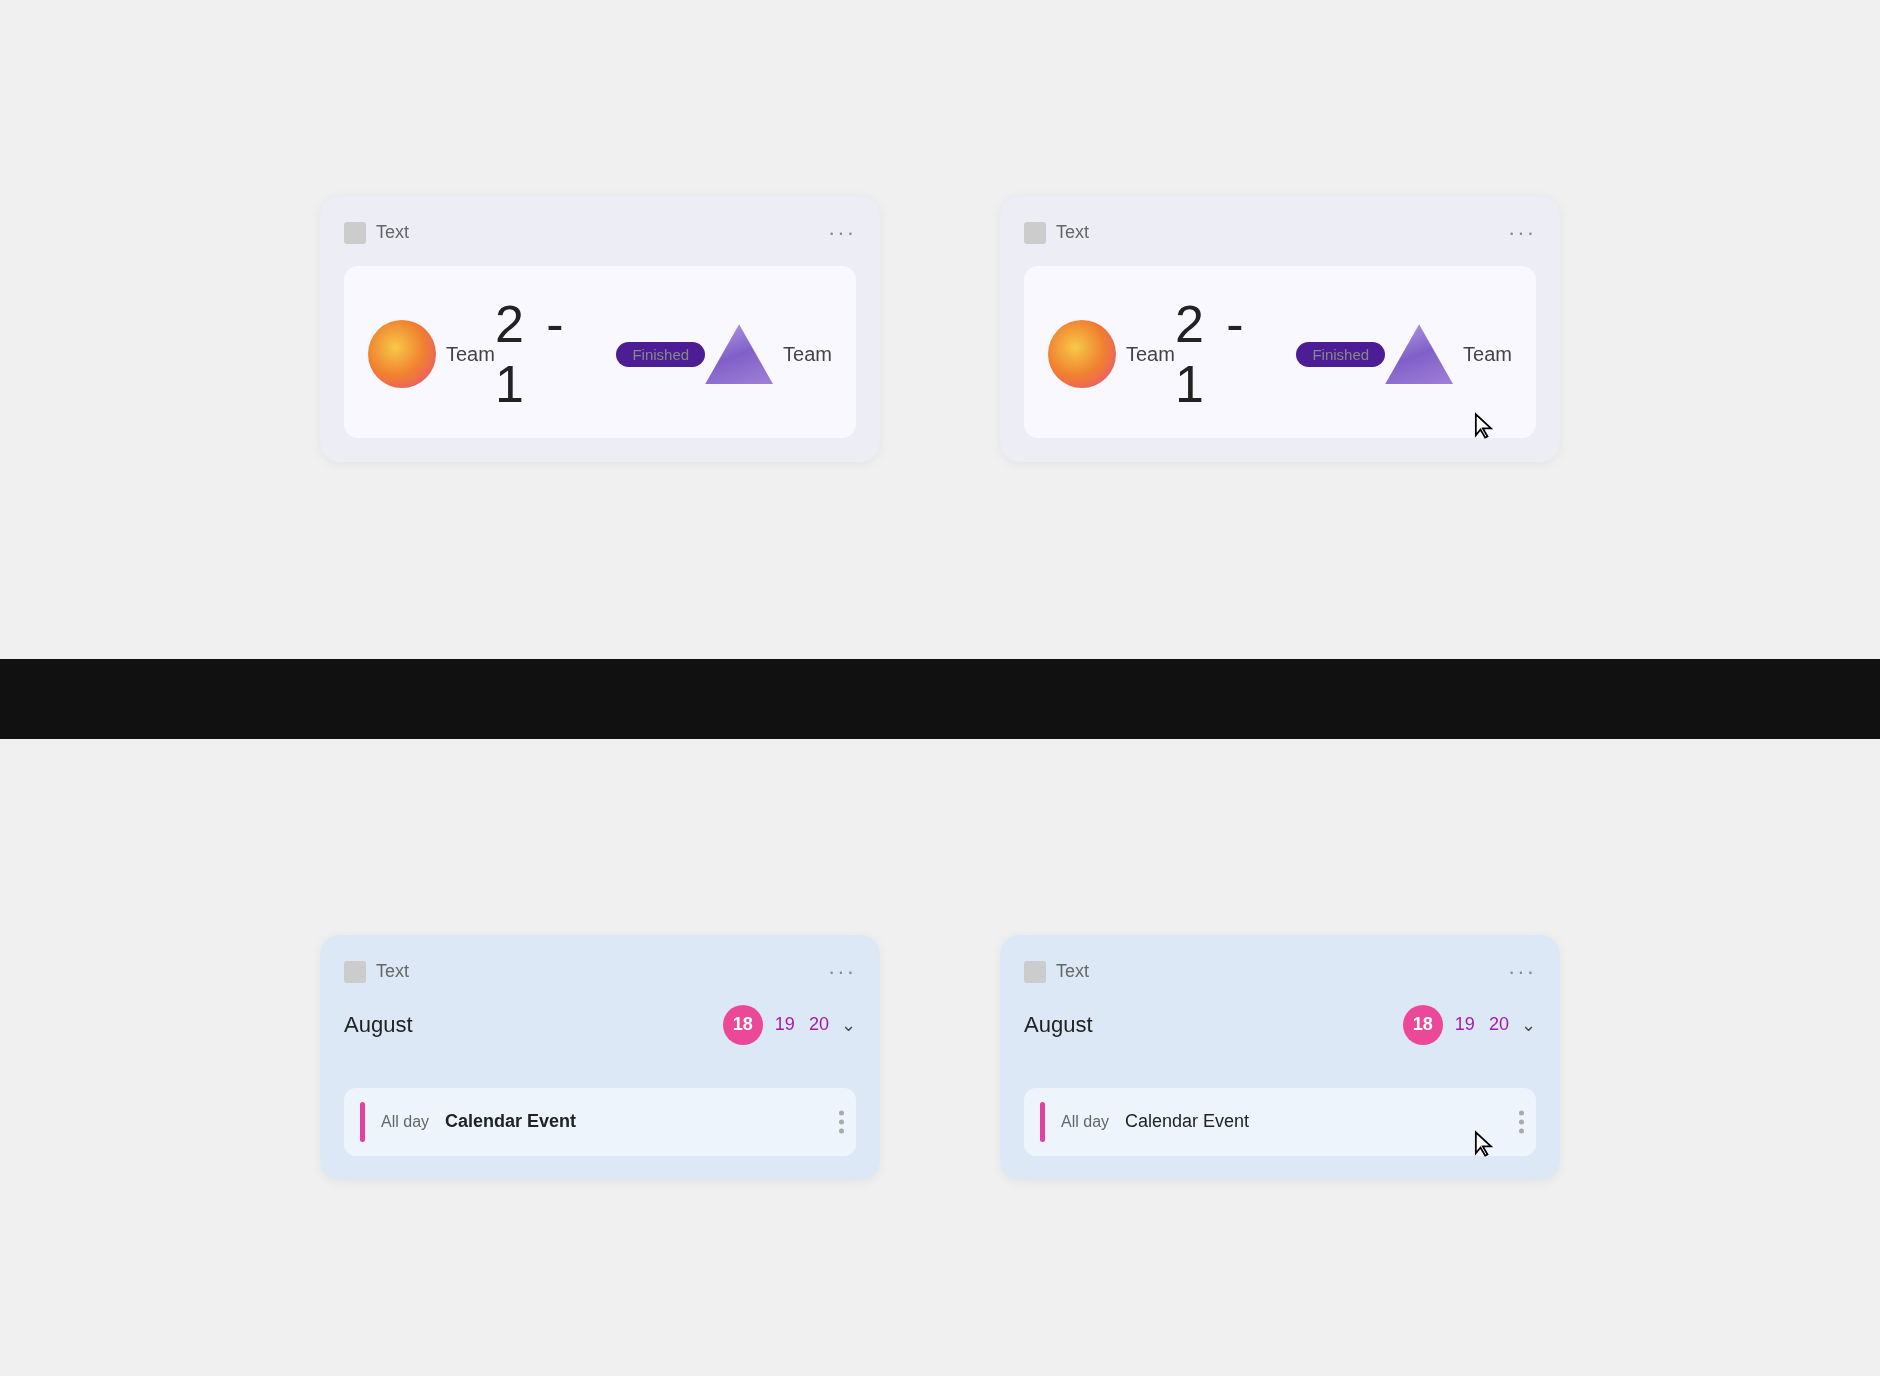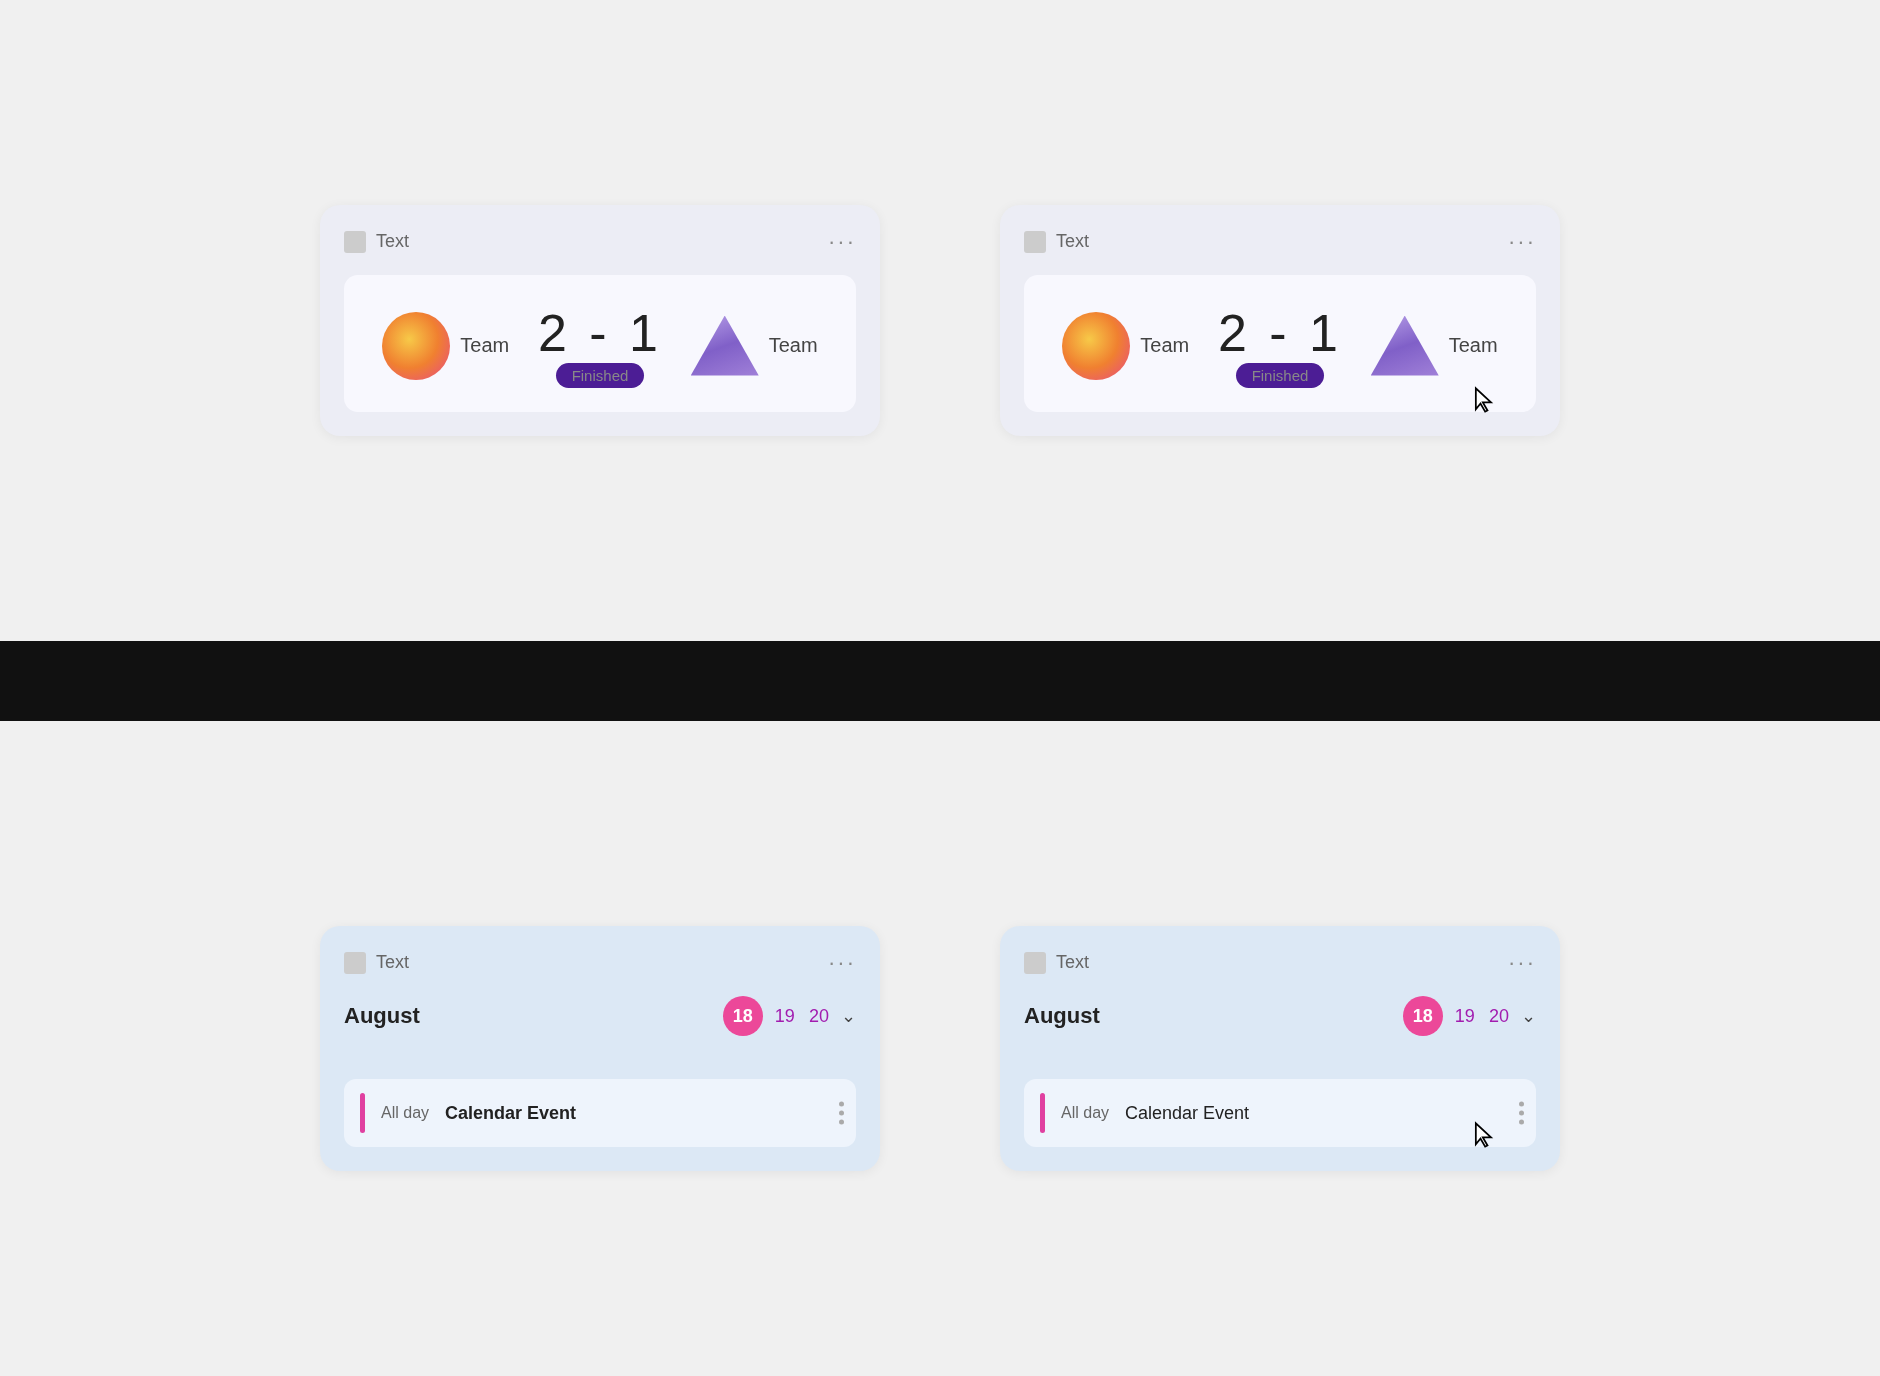--- a/index.html
+++ b/index.html
@@ -111,21 +111,21 @@
     }
 
     .team-label {
       font-size: 20px;
       color: #444;
       font-weight: 400;
     }
 
     .score-center {
       display: flex;
-      flex-direction: column;
+      flex-direction: row;
       align-items: center;
       gap: 0;
     }
 
     .score-text {
       font-size: 52px;
       font-weight: 300;
       color: #222;
       letter-spacing: 4px;
     }
@@ -149,21 +149,21 @@
 
     .calendar-header-row {
       display: flex;
       align-items: center;
       justify-content: space-between;
       margin-bottom: 18px;
     }
 
     .calendar-month {
       font-size: 22px;
-      font-weight: 700;
+      font-weight: 400;
       color: #222;
     }
 
     .calendar-dates {
       display: flex;
       align-items: center;
       gap: 10px;
     }
 
     .date-bubble-active {

